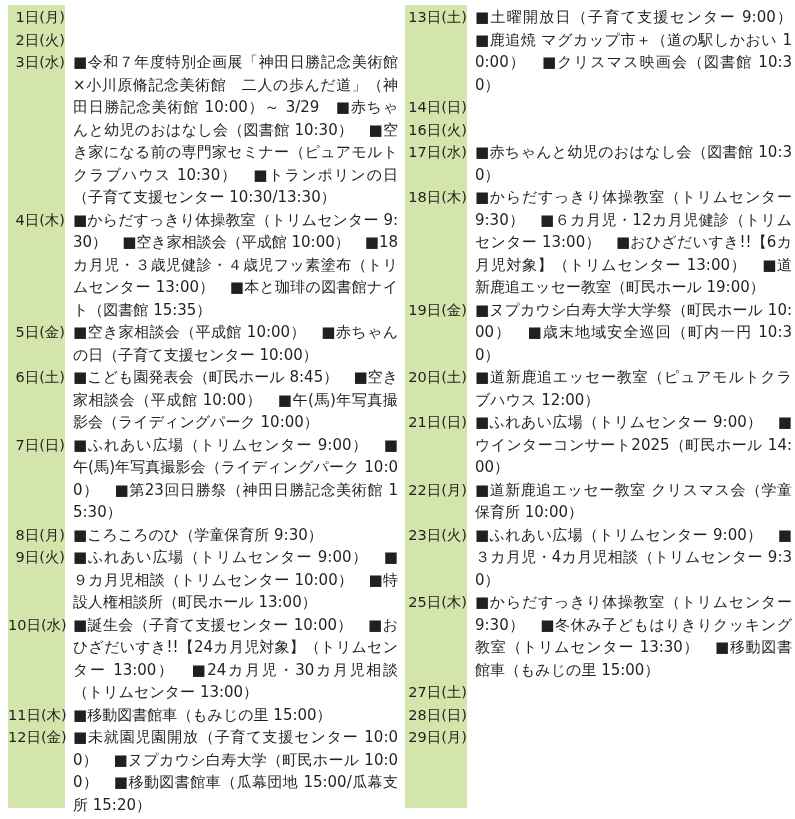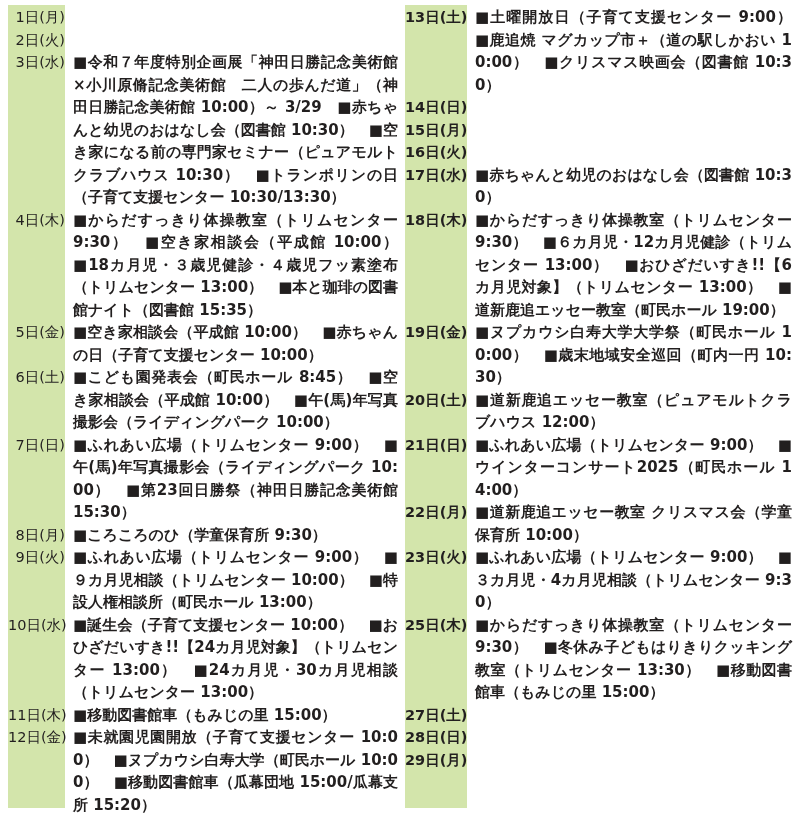--- a/index.html
+++ b/index.html
@@ -21,30 +21,30 @@
   .col-left  .strip { width: 57px; }
   .col-right .strip { width: 62px; }
   .row { position: relative; z-index: 1; display: flex; min-height: 22.5px; }
   .date {
     flex: none; box-sizing: border-box;
     text-align: right; padding-right: 0;
     font-size: 14.5px; line-height: 22.5px;
     white-space: nowrap;
   }
   .col-left  .date { width: 57px; }
-  .col-right .date { width: 62px; font-weight: bold; }
+  .col-right .date { width: 62px; }
   .events {
     flex: 1; box-sizing: border-box;
     padding-left: 8px;
     font-size: 15px; line-height: 22.5px;
     text-align: justify;
     overflow-wrap: anywhere; word-break: break-all;
   }
-  .ev-name  { font-weight: 700; }
-  .ev-venue { font-weight: 700; }
+  .ev-name  { font-weight: 400; }
+  .ev-venue { font-weight: 400; }
 </style>
 </head>
 <body style="background: rgb(255, 255, 255); color: rgb(34, 31, 31);">
 
 <div class="page">
   <div class="col col-left">
     <div class="strip" style="background: rgb(211, 229, 171);"></div>
   <div class="row">
         <div class="date">1日(月)</div>
         <div class="events"></div>
@@ -97,24 +97,20 @@
     <div class="strip" style="background: rgb(211, 229, 171);"></div>
   <div class="row">
         <div class="date">13日(土)</div>
         <div class="events"><span class="ev-name">■土曜開放日</span><span class="ev-venue">（子育て支援センター 9:00）</span>　<span class="ev-name">■鹿追焼 マグカップ市＋</span><span class="ev-venue">（道の駅しかおい 10:00）</span>　<span class="ev-name">■クリスマス映画会</span><span class="ev-venue">（図書館 10:30）</span></div>
       </div>
       <div class="row">
         <div class="date">14日(日)</div>
         <div class="events"></div>
       </div>
       <div class="row">
-        <div class="date">15日(月)</div>
-        <div class="events"></div>
-      </div>
-      <div class="row">
         <div class="date">16日(火)</div>
       </div>
       <div class="row">
         <div class="date">17日(水)</div>
         <div class="events"><span class="ev-name">■赤ちゃんと幼児のおはなし会</span><span class="ev-venue">（図書館 10:30）</span></div>
       </div>
       <div class="row">
         <div class="date">18日(木)</div>
         <div class="events"><span class="ev-name">■からだすっきり体操教室</span><span class="ev-venue">（トリムセンター 9:30）</span>　<span class="ev-name">■６カ月児・12カ月児健診</span><span class="ev-venue">（トリムセンター 13:00）</span>　<span class="ev-name">■おひざだいすき!!【6カ月児対象】</span><span class="ev-venue">（トリムセンター 13:00）</span>　<span class="ev-name">■道新鹿追エッセー教室</span><span class="ev-venue">（町民ホール 19:00）</span></div>
       </div>

